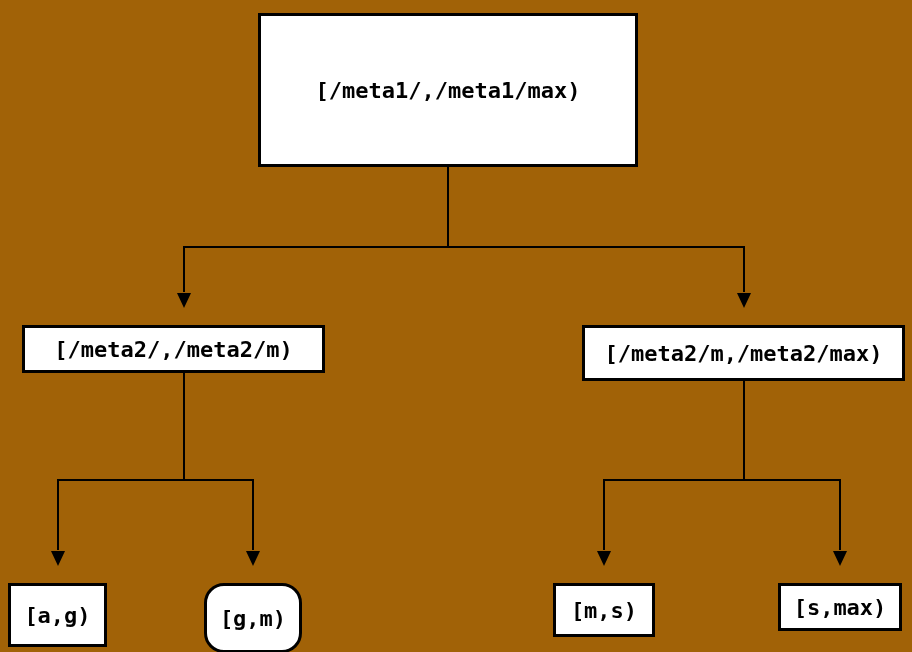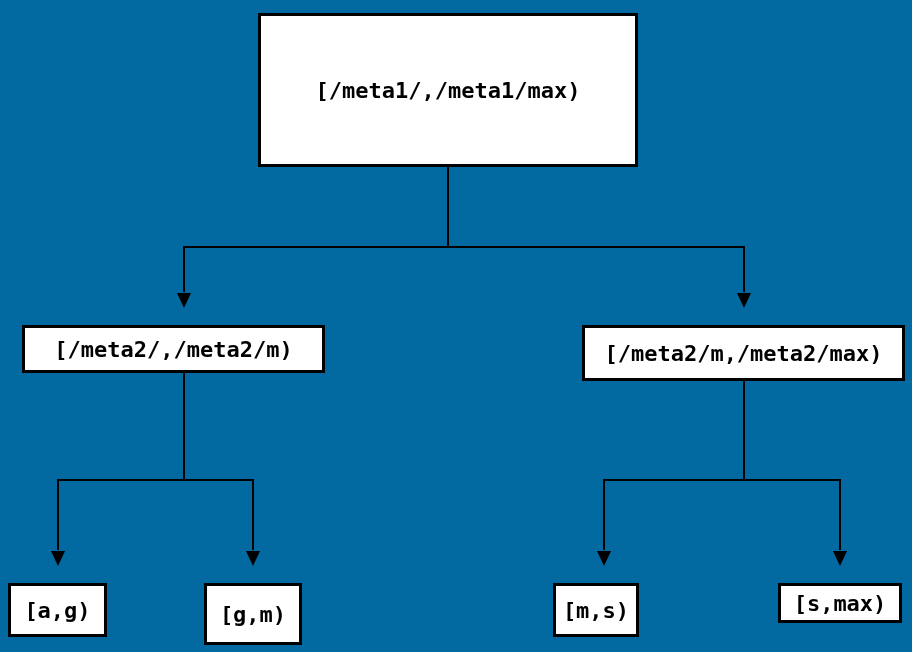--- a/index.html
+++ b/index.html
@@ -4,21 +4,21 @@
 <style>
   html, body {
     margin: 0;
     padding: 0;
     background: #ffffff;
   }
   .canvas {
     position: relative;
     width: 912px;
     height: 652px;
-    background: #0369a1;
+    background: #a16207;
     font-family: "DejaVu Sans Mono", "Liberation Mono", monospace;
     overflow: hidden;
   }
   .edge-layer {
     position: absolute;
     left: 0;
     top: 0;
     width: 912px;
     height: 652px;
   }
@@ -31,24 +31,24 @@
     align-items: center;
     justify-content: center;
     font-weight: bold;
     font-size: 22px;
     color: #000000;
     white-space: nowrap;
   }
   .node-root  { left: 258px; top: 13px;  width: 380px; height: 154px; }
   .node-left  { left: 22px;  top: 325px; width: 303px; height: 48px; }
   .node-right { left: 582px; top: 325px; width: 323px; height: 56px; }
-  .node-leaf-ag   { left: 8px;   top: 583px; width: 99px;  height: 54px; }
-  .node-leaf-gm   { left: 204px; top: 583px; width: 98px;  height: 62px; }
-  .node-leaf-ms   { left: 553px; top: 583px; width: 86px; height: 54px; }
-  .node-leaf-smax { left: 778px; top: 583px; width: 124px; height: 40px; }
+  .node-leaf-ag   { left: 8px;   top: 583px; width: 99px;  height: 64px; }
+  .node-leaf-gm   { left: 204px; top: 583px; width: 98px;  height: 70px; border-radius: 20px; }
+  .node-leaf-ms   { left: 553px; top: 583px; width: 102px; height: 54px; }
+  .node-leaf-smax { left: 778px; top: 583px; width: 124px; height: 48px; }
 </style>
 </head>
 <body>
 
 <div class="canvas">
 
   <svg class="edge-layer" width="912" height="652" viewBox="0 0 912 652" xmlns="http://www.w3.org/2000/svg">
     <g stroke="#000000" stroke-width="2" fill="none">
 
       <path d="M448,167 L448,248"></path>

